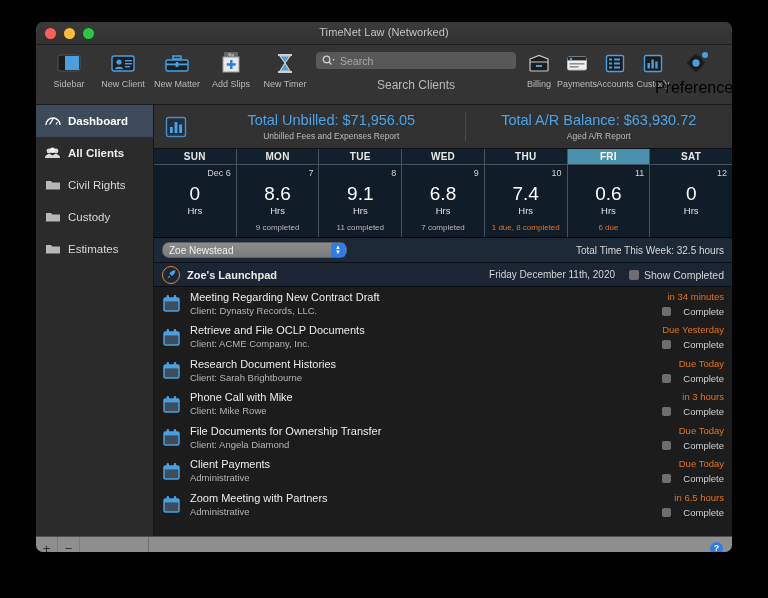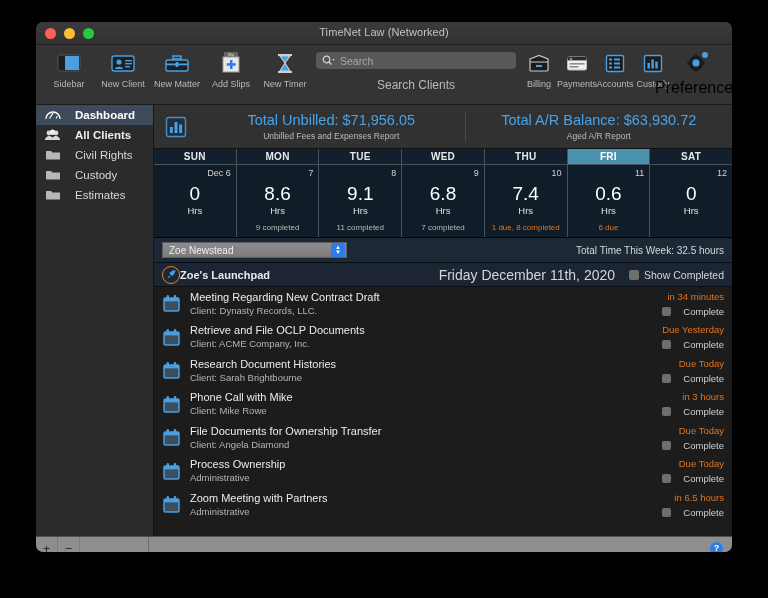--- a/index.html
+++ b/index.html
@@ -24,21 +24,21 @@
   .searchbox{width:200px;height:17px;background:#585858;border-radius:4px;display:flex;align-items:center;padding:0 6px;box-sizing:border-box;}
   .searchbox .stxt{font-size:10.5px;color:#a8a8a8;margin-left:5px;}
   .searchcap{font-size:12px;color:#b9b9b9;margin-top:9px;}
   .tgroupR{position:absolute;left:484px;top:5px;display:flex;}
   .tgroupR .titem{width:38px;text-align:right;}
   .prefs{position:absolute;right:6px;top:5px;width:56px;display:flex;flex-direction:column;align-items:center;gap:3px;}
 
   
   .body{display:flex;height:431px;}
   .sidebar{width:118px;background:#2b2b2b;border-right:1px solid #151515;padding-top:0;box-sizing:border-box;}
-  .sbitem{height:20px;display:flex;align-items:center;padding-left:8px;gap:14px;font-size:11.5px;color:#d7d7d7;}
+  .sbitem{height:32px;display:flex;align-items:center;padding-left:8px;gap:7px;font-size:11.5px;color:#d7d7d7;}
   .sbitem.sel{background:#3c4a5a;color:#fff;font-weight:bold;}
   .sbitem.bold{font-weight:bold;color:#ededed;}
   .sbicon{width:17px;height:15px;display:flex;align-items:center;justify-content:center;flex:0 0 17px;}
 
   .content{flex:1;background:#121b26;display:flex;flex-direction:column;}
 
   
   .summary{height:43px;background:#313131;display:flex;align-items:center;border-bottom:1px solid #111;}
   .sumicon{width:44px;display:flex;justify-content:center;}
   .sumhalf{flex:1;text-align:center;}
@@ -54,30 +54,30 @@
   .daycol.today .dayhead{background:#4a91ad;color:#fff;}
   .daybody{height:72px;padding:3px 5px 0;box-sizing:border-box;display:flex;flex-direction:column;align-items:center;position:relative;background:#101c28;}
   .daynum{align-self:flex-end;font-size:9px;color:#d3d3d3;}
   .dayhrs{font-size:19px;color:#fff;margin-top:6px;line-height:20px;font-weight:300;}
   .dayunit{font-size:9.5px;color:#e0e0e0;margin-top:1px;}
   .daynote{font-size:8px;margin-top:7px;color:#b9b9b9;}
   .daynote.due{color:#e2741f;}
 
   
   .pickrow{height:24px;background:#1d2836;display:flex;align-items:center;padding:0 8px;justify-content:space-between;border-bottom:1px solid #0a0f15;}
-  .select{width:185px;height:16px;background:linear-gradient(#8c8c8c,#7b7b7b);border-radius:0;display:flex;align-items:center;justify-content:space-between;padding:0 0 0 6px;box-sizing:border-box;border:1px solid #5d5d5d;}
+  .select{width:185px;height:16px;background:linear-gradient(#8c8c8c,#7b7b7b);border-radius:7px;display:flex;align-items:center;justify-content:space-between;padding:0 0 0 6px;box-sizing:border-box;border:1px solid #5d5d5d;}
   .select .sv{font-size:10px;color:#f0f0f0;}
   .stepbtn{width:14px;height:14px;background:#2e7ce8;border-radius:2px;margin-right:1px;display:flex;flex-direction:column;align-items:center;justify-content:center;color:#fff;font-size:6px;line-height:5px;}
   .totaltime{font-size:10px;color:#d8d8d8;}
 
   
   .lphead{height:23px;background:#1b2533;display:flex;align-items:center;padding:0 8px;border-bottom:1px solid #0b0f14;}
   .rocket{width:16px;height:16px;border-radius:50%;border:1.5px solid #e08a2e;display:flex;align-items:center;justify-content:center;flex:0 0 16px;}
-  .lptitle{font-size:11px;color:#eaeaea;font-weight:bold;}
-  .lpdate{margin-left:auto;font-size:14px;color:#d5d5d5;}
+  .lptitle{font-size:11px;color:#eaeaea;font-weight:bold;margin-left:7px;}
+  .lpdate{margin-left:auto;font-size:10px;color:#d5d5d5;}
   .showcomp{display:flex;align-items:center;gap:5px;margin-left:14px;font-size:10.5px;color:#d5d5d5;}
   .cbox{width:10px;height:10px;background:#6e6e6e;border-radius:2px;}
 
   
   .tasks{flex:1;background:#1c1c1c;overflow:hidden;}
   .task{height:33.5px;display:flex;align-items:center;padding:0 8px;box-sizing:border-box;}
   .calicon{width:19px;height:19px;flex:0 0 19px;position:relative;margin-right:9px;}
   .tmain{flex:1;}
   .ttitle{font-size:11px;color:#ececec;line-height:13px;}
   .tsub{font-size:9.5px;color:#b4b4b4;line-height:12px;margin-top:1px;}
@@ -539,21 +539,21 @@
         <div class="task">
           <span class="calicon">
             <svg width="19" height="19">
                 <rect x="2" y="4" width="15" height="13" rx="1.5" fill="#3d4d5c" stroke="#4a9fe0" stroke-width="1.5"></rect>
                 <rect x="2" y="4" width="15" height="3.4" fill="#4a9fe0"></rect>
                 <rect x="4.6" y="1" width="2.4" height="4" rx="1.1" fill="#4a9fe0"></rect>
                 <rect x="11.8" y="1" width="2.4" height="4" rx="1.1" fill="#4a9fe0"></rect>
               </svg>
           </span>
           <span class="tmain">
-            <div class="ttitle">Process Ownership</div>
+            <div class="ttitle">Client Payments</div>
             <div class="tsub">Administrative</div>
           </span>
           <span class="tright">
             <div class="tdue">Due Today</div>
             <div class="tcomp">
               <span class="cbox"></span>
               <span>Complete</span>
             </div>
           </span>
         </div>

